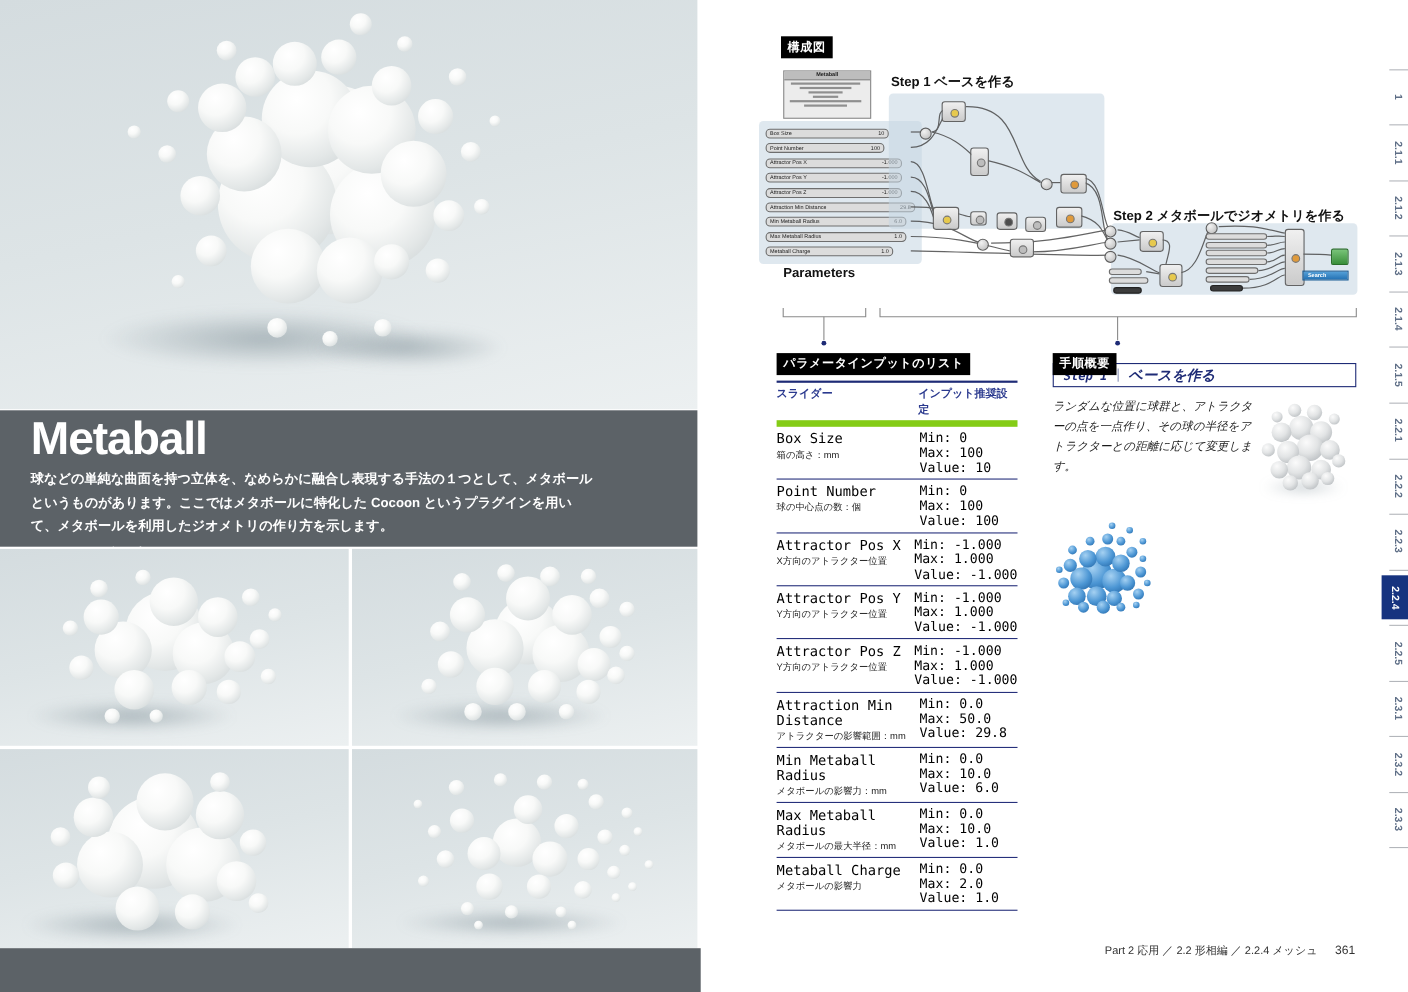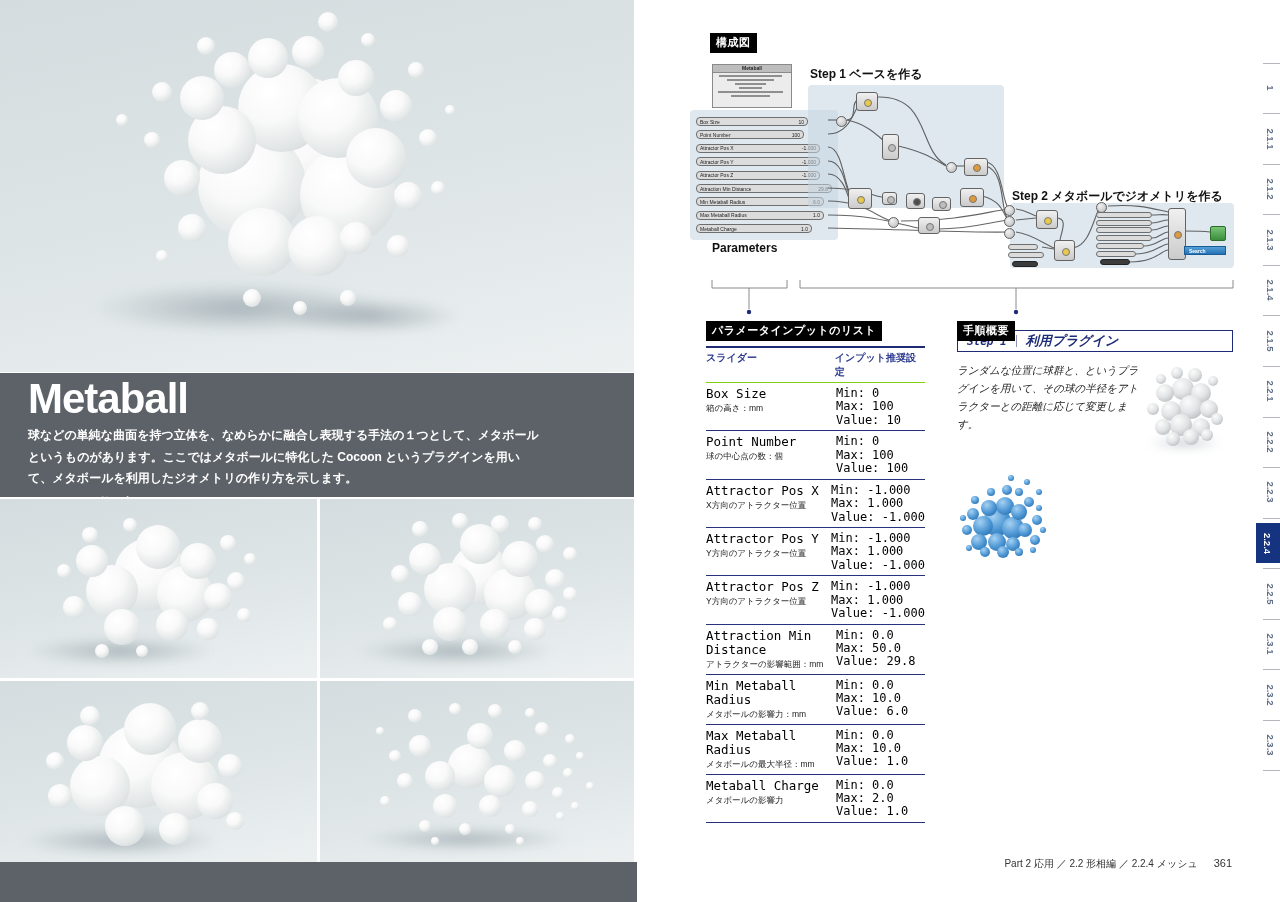--- a/index.html
+++ b/index.html
@@ -79,21 +79,21 @@
   .comp.d::after{background:#4d4d4d;}
   .gdot{position:absolute;border-radius:50%;background:radial-gradient(circle at 35% 30%,#f2f2f2,#b9b9b9);border:1px solid #5e5e5e;}
   .mpill{position:absolute;height:6px;background:#dcdcdc;border:1px solid #6e6e6e;border-radius:3px;box-sizing:border-box;}
   .mpill.dark{background:#3c3c3c;border-color:#222;}
   .green-node{position:absolute;background:linear-gradient(#79c479,#3a8f3a);border:1px solid #2a6e2a;border-radius:2px;}
   #search-bar{position:absolute;left:544px;top:246px;width:42px;height:9px;background:linear-gradient(#55a0d8,#2472b4);
     border:1px solid #1a5c96;color:#fff;font-size:5px;font-weight:bold;line-height:8px;padding-left:4px;
     box-sizing:border-box;z-index:4;}
   
   #param-table{position:absolute;left:66px;top:346px;width:219px;z-index:5;}
-  .pt-head{display:flex;border-top:2px solid #1e2b76;border-bottom:1px solid #84cc16;padding:3px 0 3px 0;}
+  .pt-head{display:flex;border-top:2px solid #1e2b76;border-bottom:6px solid #84cc16;padding:3px 0 3px 0;}
   .pt-head .c1{width:130px;font-size:10px;font-weight:bold;color:#2b3a8f;}
   .pt-head .c2{font-size:10px;font-weight:bold;color:#2b3a8f;}
   .pt-row{display:flex;border-bottom:1px solid #27317c;padding:4px 0 3px 0;min-height:38px;}
   .pt-name{font-family:"DejaVu Sans Mono","Liberation Mono",monospace;font-size:12.5px;line-height:1.12;color:#000;}
   .pt-desc{font-size:8.5px;color:#222;margin-top:2px;}
   .pt-left{width:130px;box-sizing:border-box;padding-right:6px;}
   .pt-right{flex:1;}
   .pt-set{font-family:"DejaVu Sans Mono","Liberation Mono",monospace;font-size:12px;line-height:1.12;color:#000;white-space:nowrap;}
   
   .step-card{position:absolute;left:317px;width:276px;z-index:5;}
@@ -520,24 +520,24 @@
         </div>
       </div>
   </div>
 
   <span class="black-label" id="lbl-tejun">手順概要</span>
 
   <div class="step-card" id="step-card-1">
     <div class="step-head">
       <span class="step-num">Step 1</span>
       <span class="step-sep"></span>
-      <span class="step-title">利用プラグイン</span>
+      <span class="step-title">ベースを作る</span>
     </div>
     <div class="step-body">
-      <p>ランダムな位置に球群と、というプラグインを用いて、その球の半径をアトラクターとの距離に応じて変更します。</p>
+      <p>ランダムな位置に球群と、アトラクターの点を一点作り、その球の半径をアトラクターとの距離に応じて変更します。</p>
       <div class="thumb" id="thumb1">
           <div class="blob-shadow" style="left: 14px; top: 80px; width: 76px; height: 12px;"></div>
           <span class="blob gray" style="left: 39px; top: 21px; width: 22px; height: 22px;"></span>
           <span class="blob gray" style="left: 58px; top: 26px; width: 20px; height: 20px;"></span>
           <span class="blob gray" style="left: 23px; top: 27px; width: 18px; height: 18px;"></span>
           <span class="blob gray" style="left: 46px; top: 38px; width: 24px; height: 24px;"></span>
           <span class="blob gray" style="left: 28px; top: 44px; width: 20px; height: 20px;"></span>
           <span class="blob gray" style="left: 67px; top: 43px; width: 18px; height: 18px;"></span>
           <span class="blob gray" style="left: 37px; top: 57px; width: 22px; height: 22px;"></span>
           <span class="blob gray" style="left: 59px; top: 61px; width: 18px; height: 18px;"></span>

